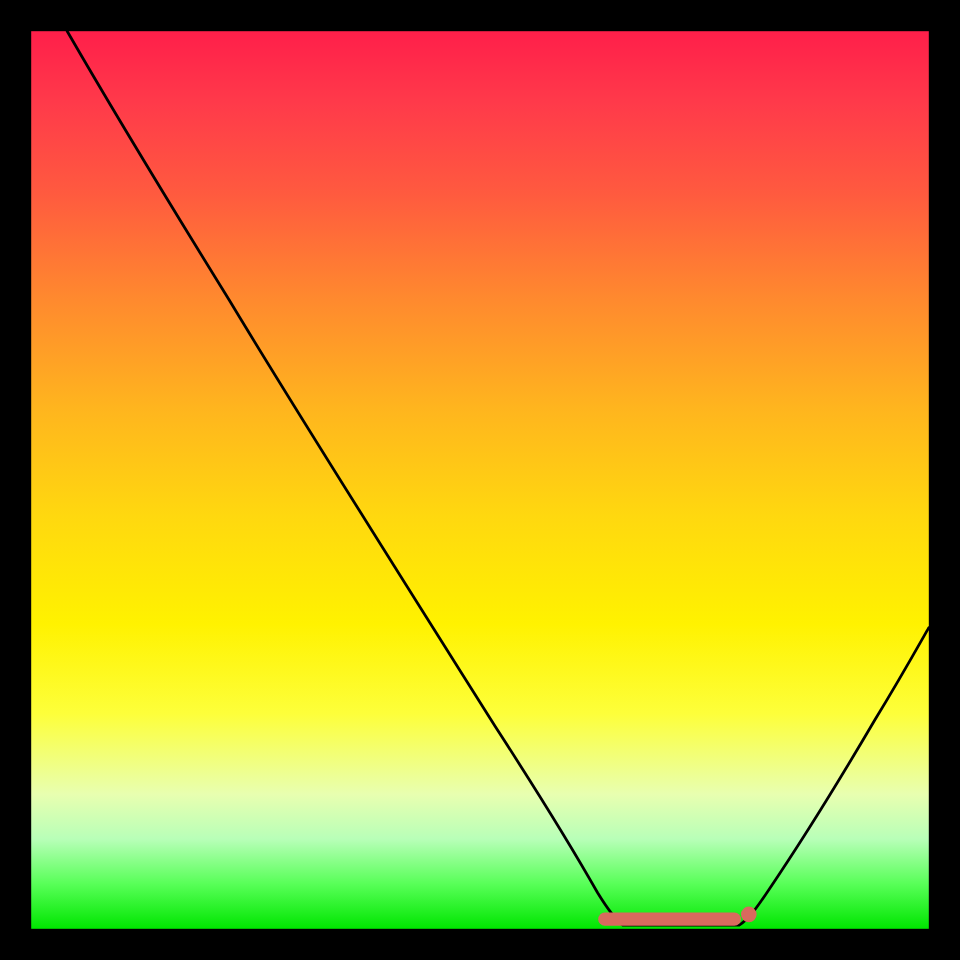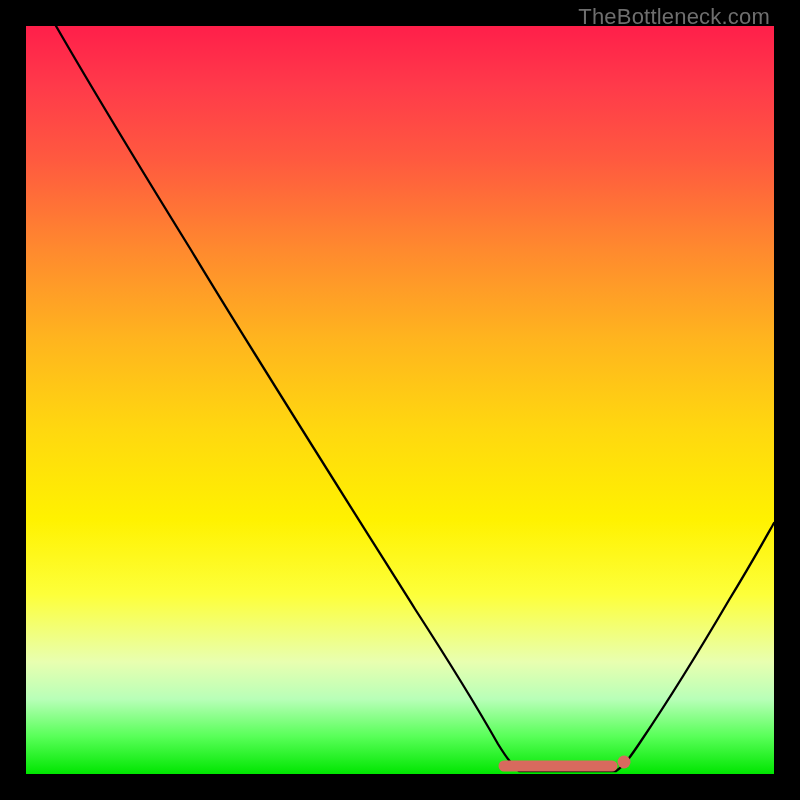--- a/index.html
+++ b/index.html
@@ -93,15 +93,14 @@
            C 598 740, 605 730, 615 715
            C 638 681, 676 620, 703 574
            C 725 538, 740 511, 748 497"></path>
 
       <line class="curve-plateau" x1="478" y1="740" x2="586" y2="740"></line>
       <circle class="plateau-dot" cx="598" cy="736" r="6.5"></circle>
     </svg>
 
   </div>
 
-  <div class="watermark">TheBottleneck.com</div>
 
 </div>
 
 </body></html>

